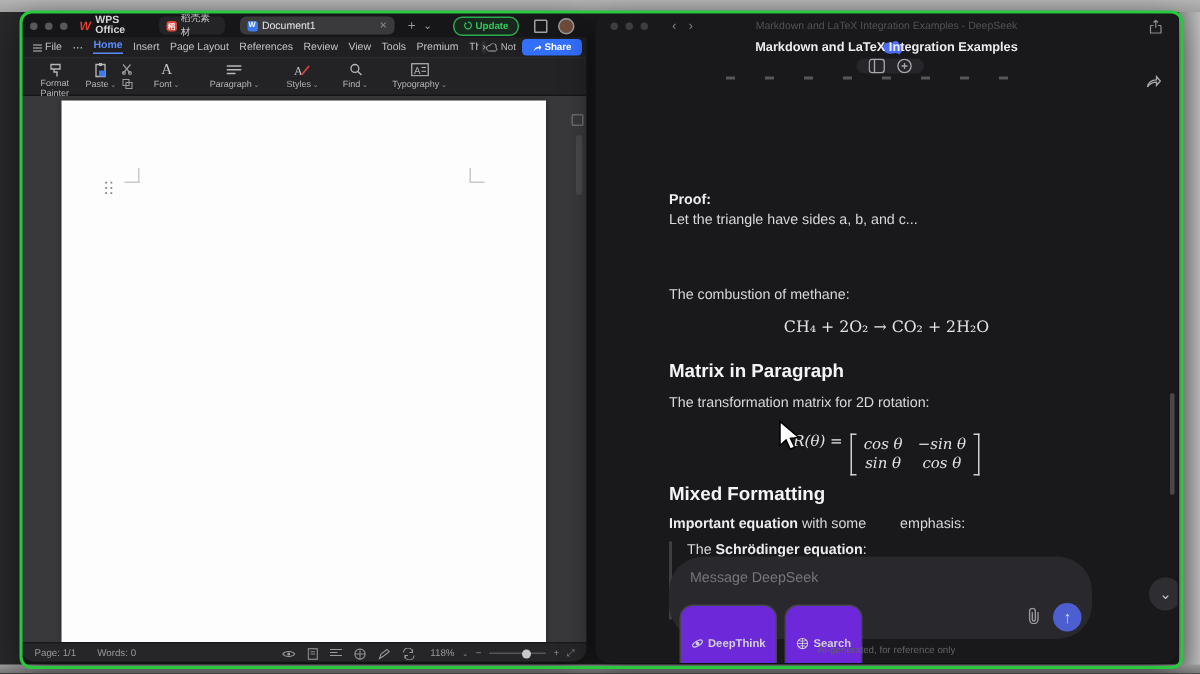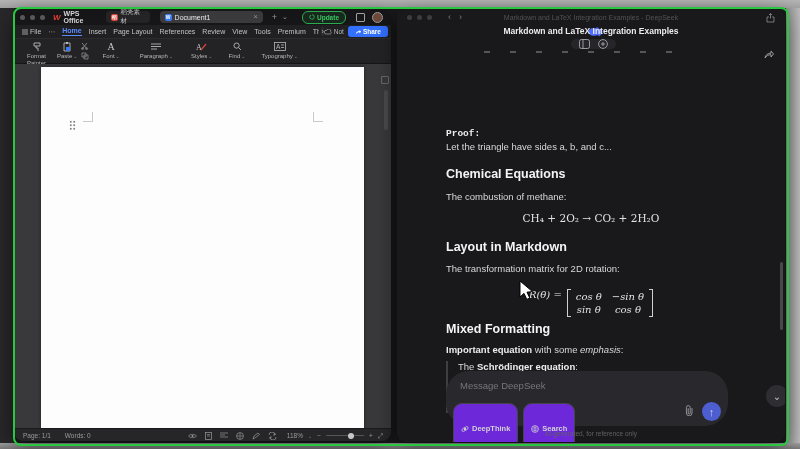--- a/index.html
+++ b/index.html
@@ -99,21 +99,21 @@
   .ds-share{margin-left:auto;margin-right:11px;z-index:2;}
 
   
   .ds-content{position:absolute;left:49px;top:43px;width:290px;height:315px;color:#d8d8da;}
   .c-abs{position:absolute;left:0;width:100%;}
   .clipped-row{position:absolute;left:38px;top:-1px;width:205px;height:2px;
       background:repeating-linear-gradient(90deg,#55555a 0 6px,transparent 6px 26px);}
   .eq{font-family:"DejaVu Serif",serif;font-style:italic;color:#e2e2e4;text-align:center;font-size:10.5px;}
   .body-p{font-size:9.5px;line-height:12px;}
   .bold{font-weight:bold;color:#ededef;}
-  .ital{font-style:italic;}
+  .ital{margin-left:20px;}
   .h2{font-size:12.5px;line-height:16px;font-weight:bold;color:#f4f4f6;}
   .matrix-wrap{display:flex;justify-content:center;align-items:flex-start;gap:5px;
                font-family:"DejaVu Serif",serif;font-style:italic;font-size:10px;color:#e2e2e4;margin-top:11px;}
   .bracket{width:3px;align-self:stretch;}
   .bl{border-left:1px solid #d0d0d4;border-top:1px solid #d0d0d4;border-bottom:1px solid #d0d0d4;}
   .br{border-right:1px solid #d0d0d4;border-top:1px solid #d0d0d4;border-bottom:1px solid #d0d0d4;}
   .mgrid{display:grid;grid-template-columns:auto auto;column-gap:10px;row-gap:2px;padding:2px 0;}
   .mgrid span{text-align:center;}
   .quote{position:absolute;left:0;top:309px;width:100%;height:52px;border-left:2px solid #3f3f43;padding-left:10px;box-sizing:border-box;}
   .frac{display:inline-flex;flex-direction:column;align-items:center;font-size:7.5px;line-height:1;vertical-align:middle;margin:0 1px;}
@@ -415,28 +415,27 @@
         <svg width="10" height="10" viewBox="0 0 10 10">
             <path d="M1 9C1.6 5.5 4 4.2 7 4.2V2l2.5 3L7 8V5.7C4.5 5.7 2.5 6.6 1 9z" fill="none" stroke="#a6a6ac" stroke-width="0.9"></path>
           </svg>
       </span>
     </div>
 
     <div class="ds-content">
       <div class="clipped-row"></div>
 
 
-      <div class="c-abs body-p bold" style="top:76px;font-family:Liberation Mono, monospace;">Proof:</div>
+      <div class="c-abs body-p bold" style="top:76px;">Proof:</div>
       <div class="c-abs body-p" style="top:89px;">Let the triangle have sides a, b, and c...</div>
 
-      <div class="c-abs h2" style="top:114px;">Chemical Equations</div>
       <div class="c-abs body-p" style="top:139px;">The combustion of methane:</div>
       <div class="c-abs eq" style="top:160px;font-style:normal;">CH₄ + 2O₂ → CO₂ + 2H₂O</div>
 
-      <div class="c-abs h2" style="top:187px;">Layout in Markdown</div>
+      <div class="c-abs h2" style="top:187px;">Matrix in Paragraph</div>
       <div class="c-abs body-p" style="top:211px;">The transformation matrix for 2D rotation:</div>
       <div class="c-abs matrix-wrap" style="top:226px;">
         <span>R(θ) =</span>
         <span class="bracket bl"></span>
         <span class="mgrid">
           <span>cos θ</span>
           <span>−sin θ</span>
           <span>sin θ</span>
           <span>cos θ</span>
         </span>

